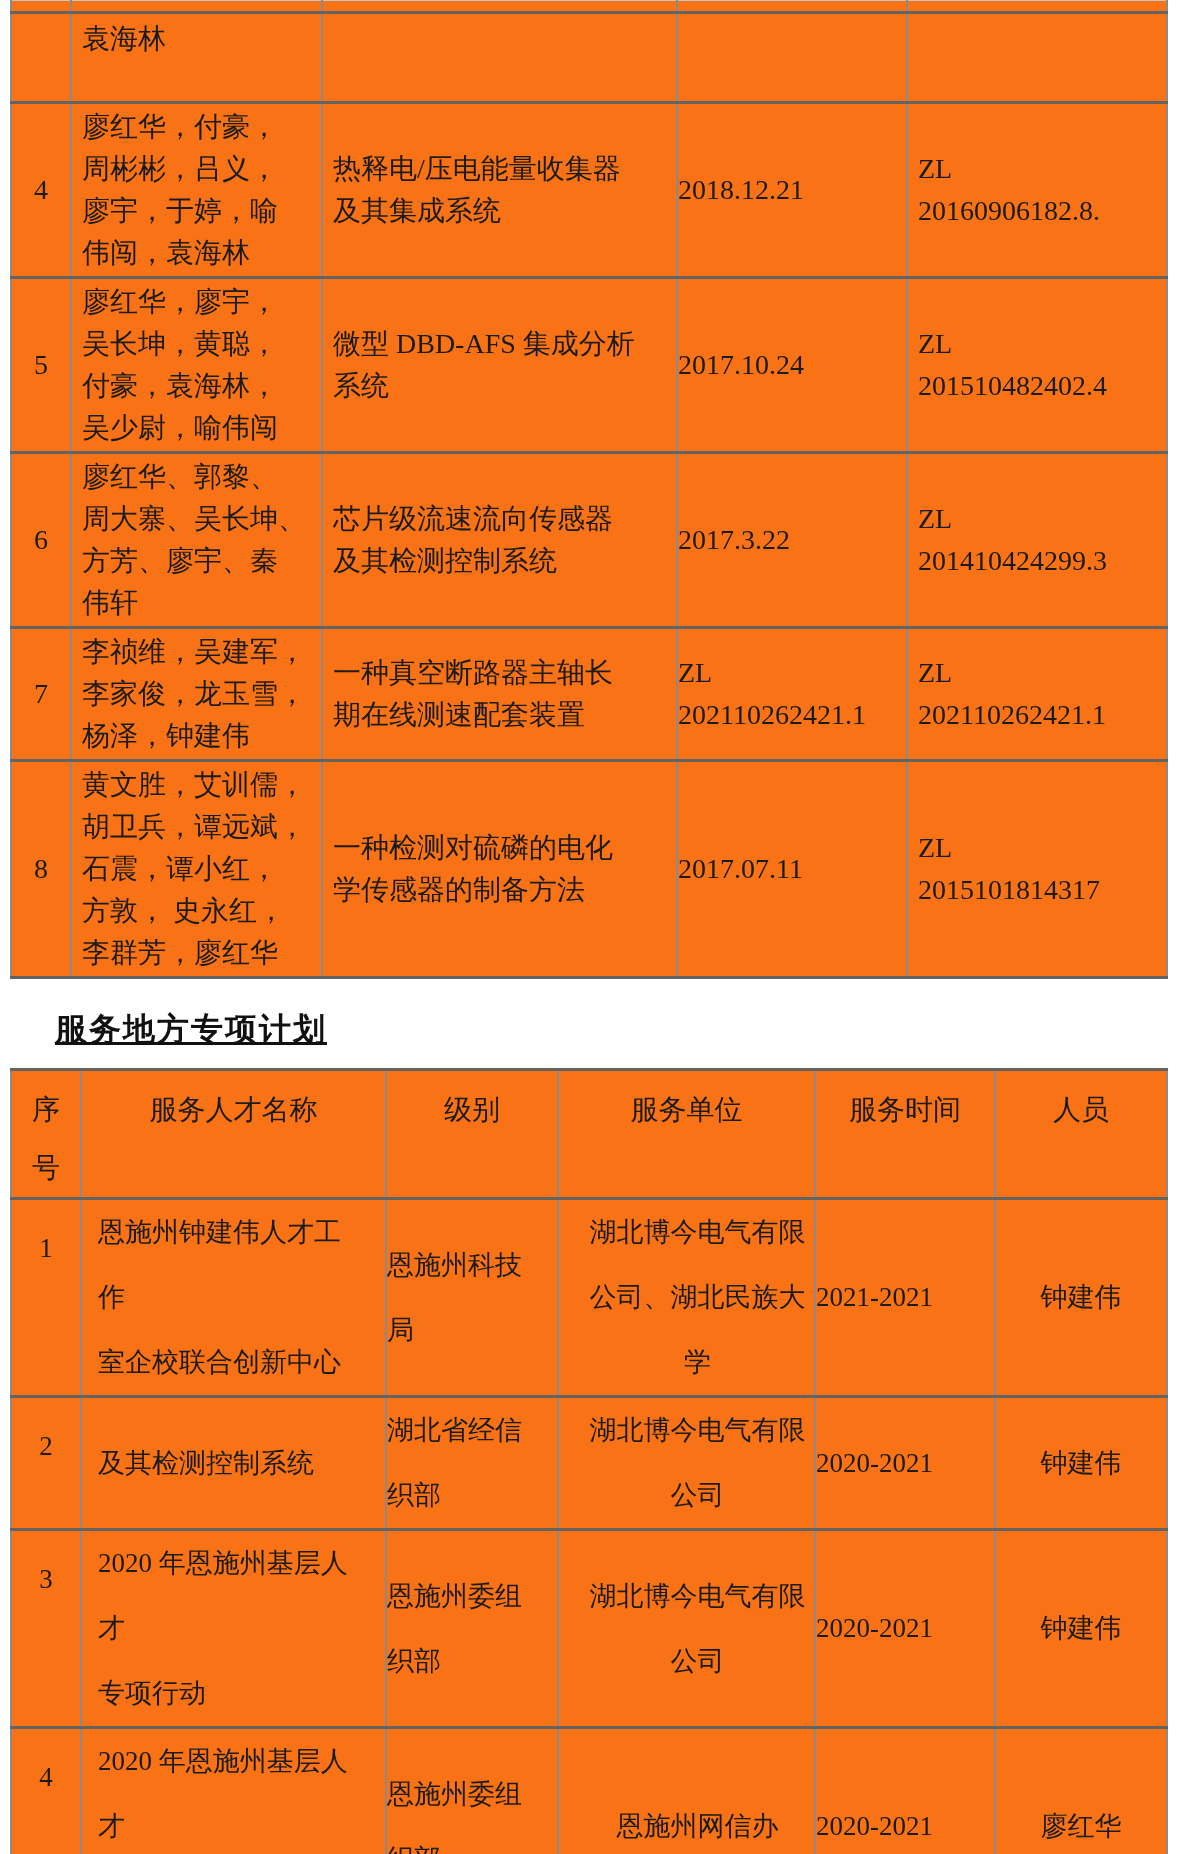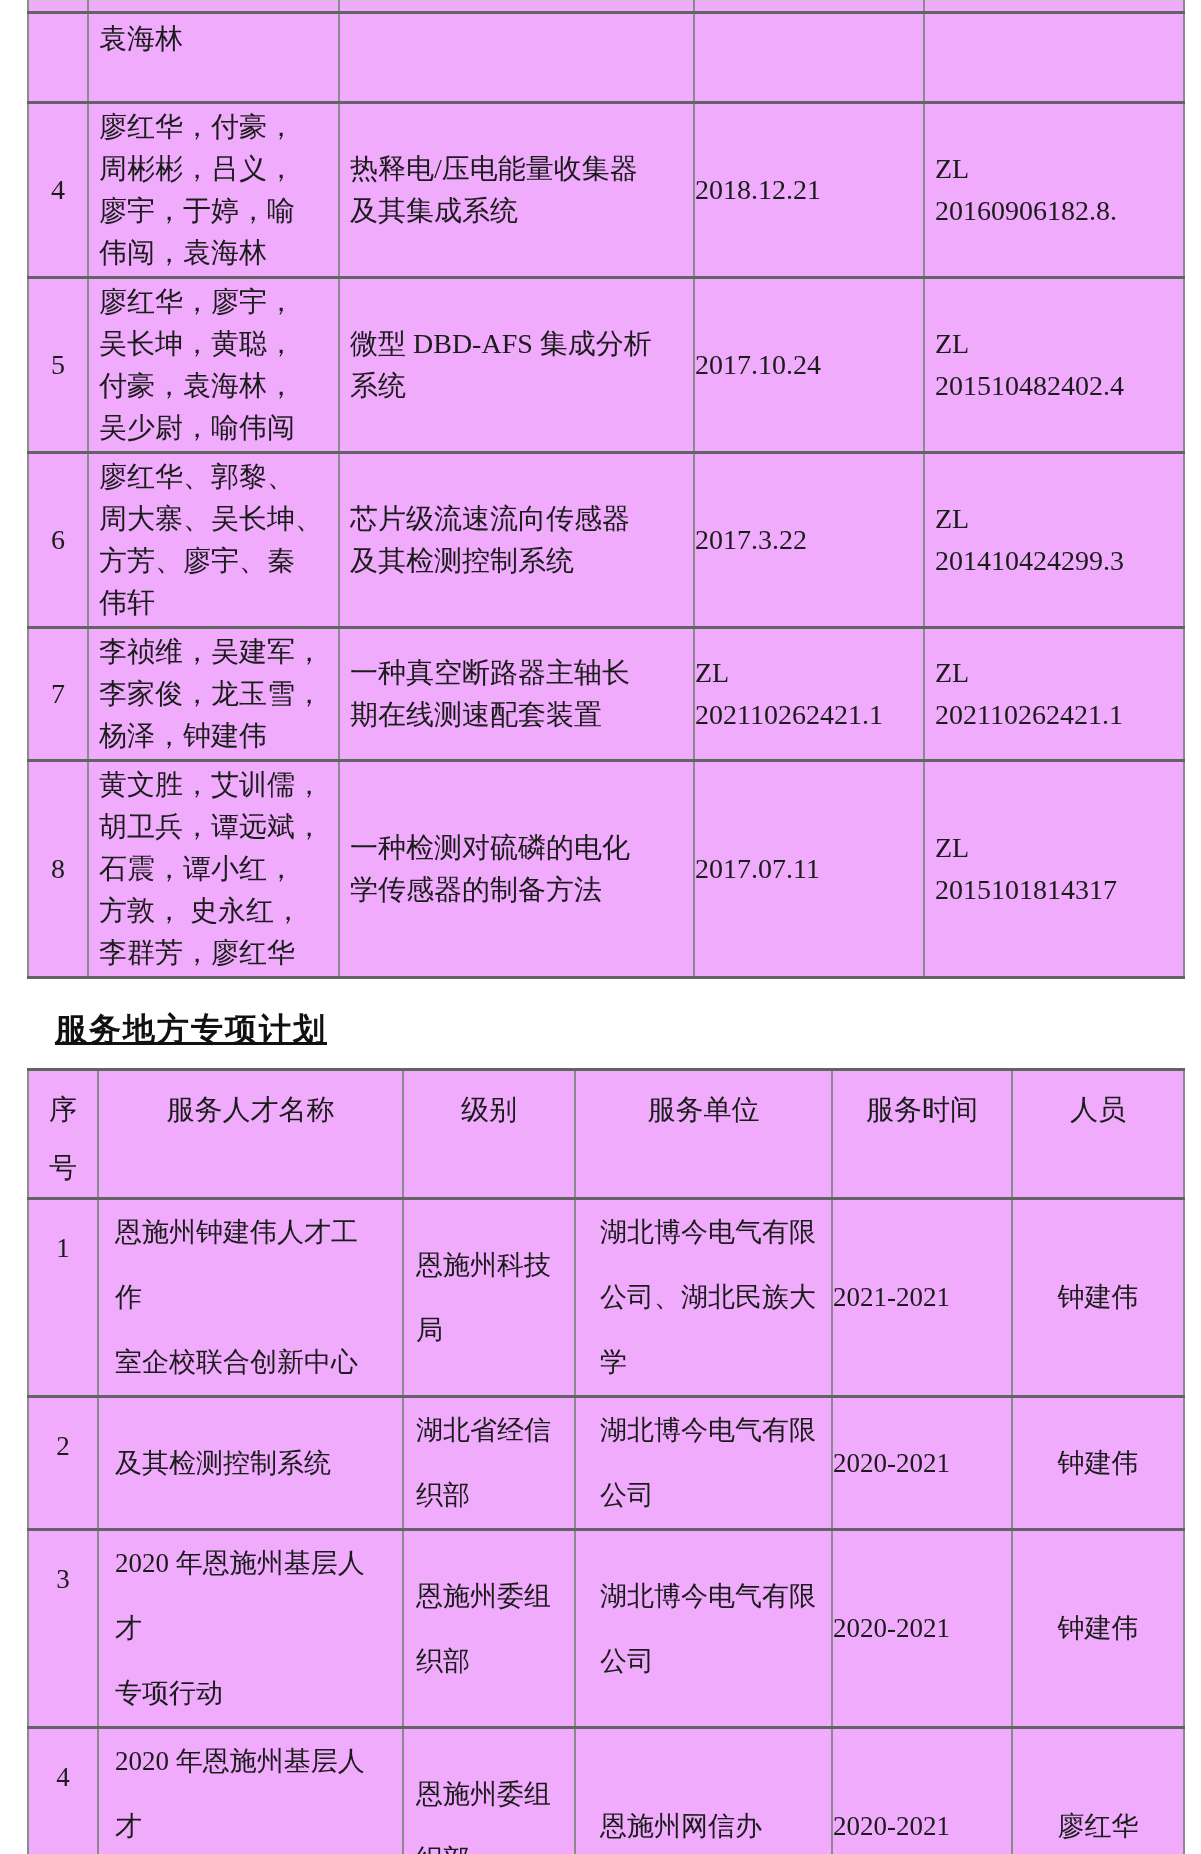--- a/index.html
+++ b/index.html
@@ -1,20 +1,20 @@
 <!DOCTYPE html>
 <html><head>
 <meta charset="utf-8">
 <style>
   html,body{margin:0;padding:0;background:#ffffff;}
   .page{
     position:relative;width:1201px;height:1854px;background:#ffffff;overflow:hidden;
     font-family:"Liberation Serif","DejaVu Serif",serif;color:#1b1b1b;
   }
-  table{border-collapse:collapse;table-layout:fixed;position:absolute;left:27px;background:#f0abfc;}
+  table{border-collapse:collapse;table-layout:fixed;position:absolute;left:10px;background:#f97316;}
   td{border:2px solid #8a8a8a;border-top:3px solid #636363;border-bottom:3px solid #636363;
      padding:0;vertical-align:middle;white-space:pre-line;overflow:hidden;}
   
   #patent-table{top:0;width:1156px;}
   #patent-table td{font-size:28px;line-height:42px;}
   #patent-table tr.cut td{border-top:1px solid #c6c6c6;}
   .pt-no{text-align:center;}
   .pt-inv{padding:2px 4px 2px 10px;text-align:left;}
   .pt-title{padding:2px 14px 2px 10px;text-align:left;line-height:46px;}
   .pt-date{line-height:52px;font-size:29px;}
@@ -25,22 +25,22 @@
     position:absolute;left:55px;top:1008px;font-size:32px;font-weight:bold;color:#111;
     letter-spacing:2px;
     text-decoration:underline;
   }
   
   #service-table{top:1068px;width:1156px;}
   #service-table td{font-size:27px;line-height:65px;}
   #service-table tr.head td{vertical-align:top;text-align:center;line-height:58px;padding-top:10px;font-size:28px;}
   .sv-no{text-align:center;vertical-align:top;padding-top:16px;}
   .sv-name{padding:0 18px 0 16px;text-align:left;}
-  .sv-level{padding:0 4px 0 12px;text-align:left;margin-top:36px;}
-  .sv-unit{padding:0 2px 0 24px;text-align:left;}
+  .sv-level{padding:0 4px 0 0;text-align:left;margin-top:36px;}
+  .sv-unit{padding:0 2px 0 24px;text-align:center;}
   .sv-time{text-align:left;}
   .sv-person{text-align:center;}
 </style>
 </head>
 <body>
 
 <div class="page">
 
   <table id="patent-table">
     <colgroup>

